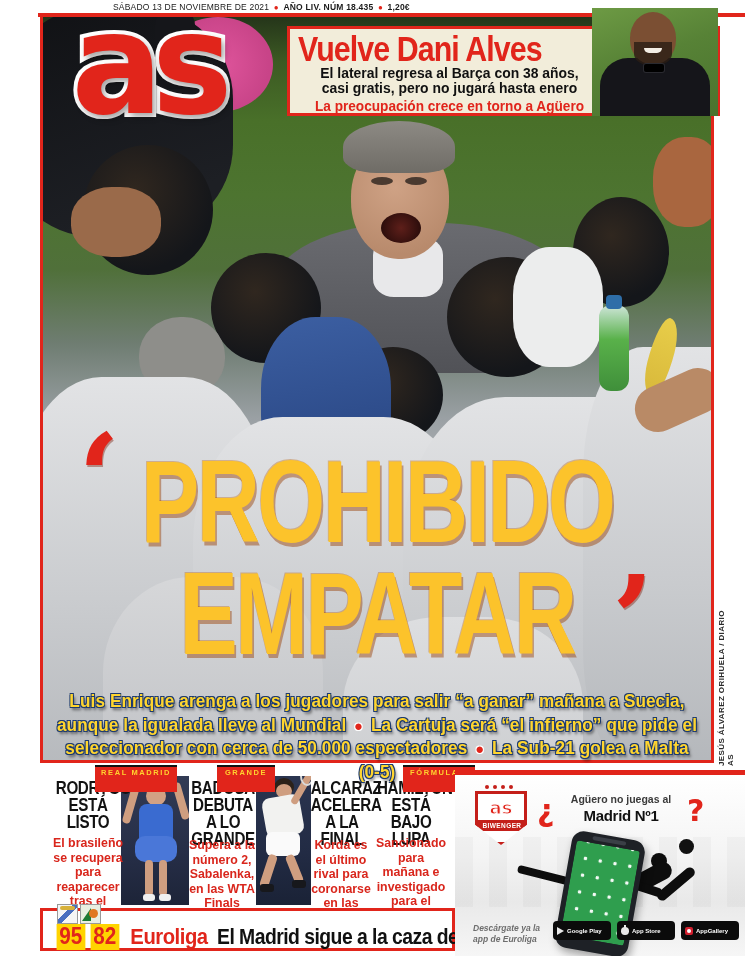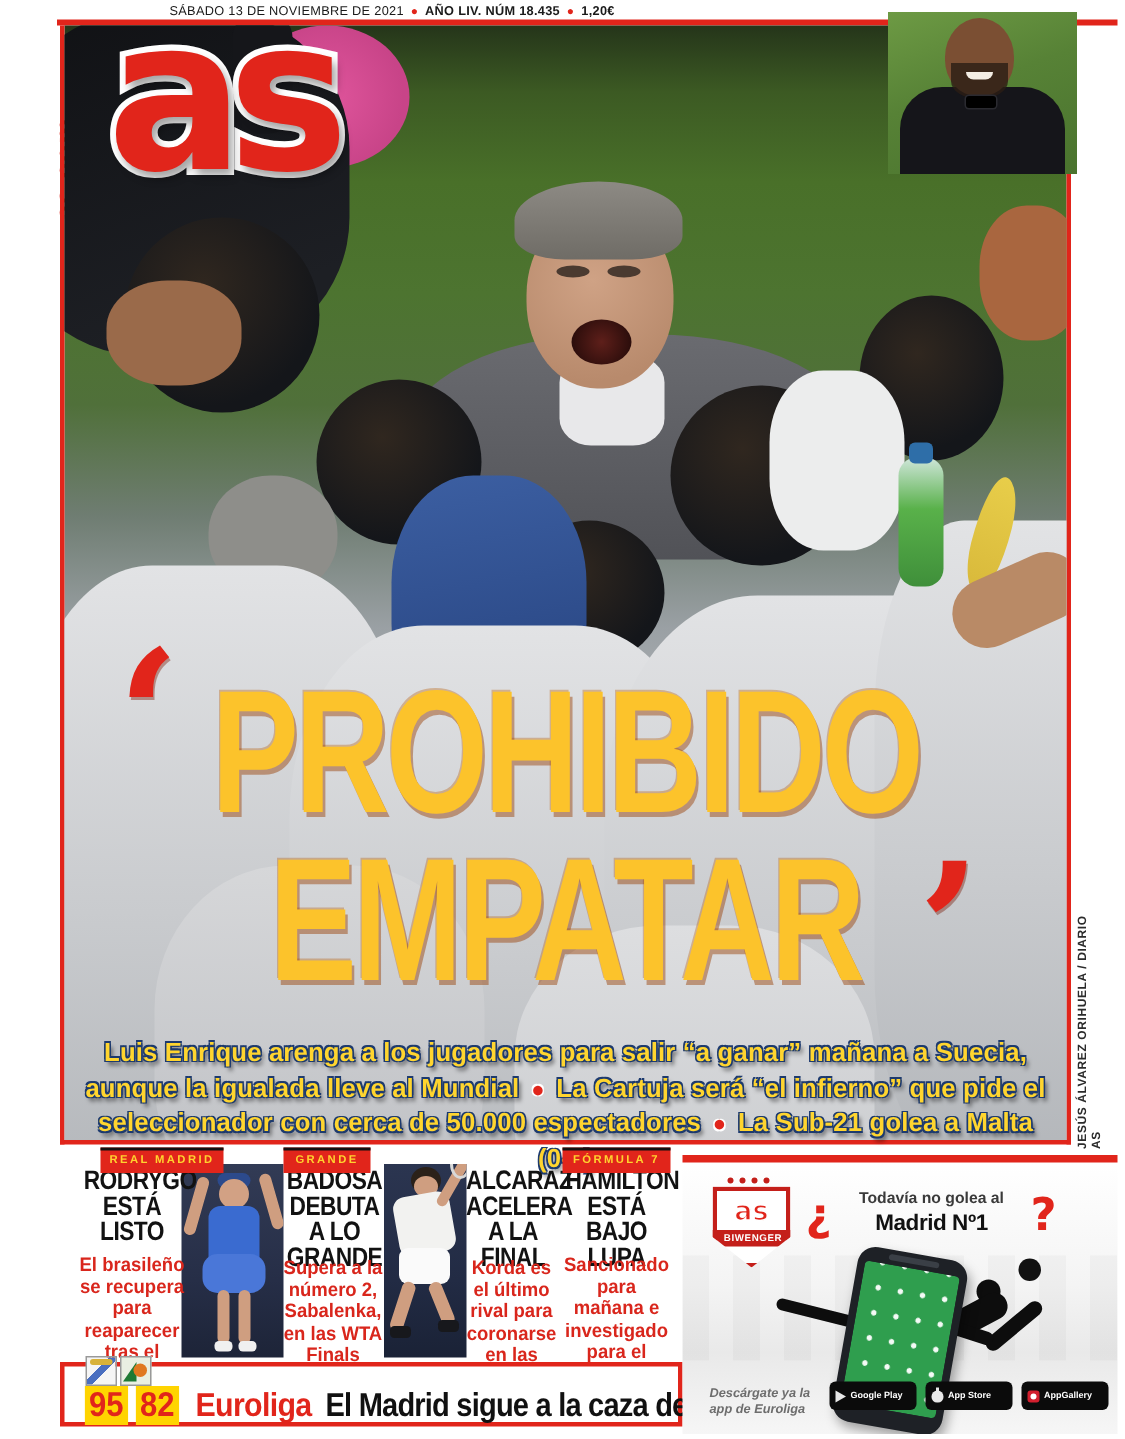--- a/index.html
+++ b/index.html
@@ -48,21 +48,21 @@
 
   
   .deck { position:absolute; left:48px; top:690px; width:658px; z-index:6; text-align:center; font-weight:bold; font-size:17.5px; line-height:1.35; color:#ffd52f; letter-spacing:.1px; transform:scale(.98,1);
     text-shadow:-1px -1px 0 #1d3a6e, 1px -1px 0 #1d3a6e, -1px 1px 0 #1d3a6e, 1px 1px 0 #1d3a6e, 2px 3px 3px rgba(0,0,0,.55); }
   .deck .bullet { color:#e1251b; font-size:15px; text-shadow:-1px -1px 0 #fff, 1px -1px 0 #fff, -1px 1px 0 #fff, 1px 1px 0 #fff; padding:0 3px; }
 
   
   .credit-vert { position:absolute; left:717px; top:598px; height:168px; writing-mode:vertical-rl; transform:rotate(180deg); font-size:8px; font-weight:bold; color:#2b2b2b; letter-spacing:.4px; }
 
   
-  .tag { position:absolute; height:17px; background:#e1251b; border-top:2px solid #111; color:#ffd22e; font-size:7.5px; font-weight:bold; letter-spacing:1.6px; text-align:center; line-height:11px; z-index:9; }
+  .tag { position:absolute; height:27px; background:#e1251b; border-top:2px solid #111; color:#ffd22e; font-size:7.5px; font-weight:bold; letter-spacing:1.6px; text-align:center; line-height:11px; z-index:9;margin-left:28px; }
   .story-h { position:absolute; text-align:center; font-weight:bold; color:#121212; font-size:16.5px; line-height:.95; letter-spacing:-.4px; transform:scale(.92,1.08); transform-origin:center top; z-index:8; }
   .story-b { position:absolute; text-align:center; font-weight:bold; color:#d9261c; font-size:13px; line-height:1.12; transform:scale(.95,1); transform-origin:center top; z-index:8; }
   .mini-photo { position:absolute; top:776px; height:129px; overflow:hidden; z-index:2; }
   .badosa { left:121px; width:68px; background:linear-gradient(180deg,#323b55 0%,#262e47 60%,#1d2438 100%); }
   .alcaraz { left:256px; width:55px; background:linear-gradient(180deg,#2b3550 0%,#222b44 60%,#1a2236 100%); }
 
   
   .score-bar { position:absolute; left:40px; top:908px; width:415px; height:43px; background:#fff; border:3px solid #e1251b; z-index:10; }
   .mini-logo { position:absolute; width:21px; height:20px; top:-7px; border:1px solid #999; }
   .mini-logo.rm { left:14px; background:linear-gradient(135deg,#f5f5f5 40%,#4a6fc0 40%, #4a6fc0 58%, #f5f5f5 58%); }
@@ -169,20 +169,28 @@
 
     <div class="blob" style="left:556px;top:288px;width:30px;height:86px;border-radius:12px;background:linear-gradient(180deg,#cfe6da 0%,#59b14a 40%,#3f8f3a 100%);"></div>
     <div class="blob" style="left:563px;top:278px;width:16px;height:14px;border-radius:4px;background:#2e6ea8;"></div>
     <div class="blob" style="left:606px;top:300px;width:24px;height:80px;border-radius:50% 50% 50% 50%/60% 40% 60% 40%;background:linear-gradient(190deg,#e8ce4a 0%,#d8b83a 100%);transform:rotate(14deg);"></div>
 
     <div class="blob" style="left:590px;top:360px;width:90px;height:46px;border-radius:24px;background:#b98a66;transform:rotate(-24deg);"></div>
   </div>
 
   <div class="logo-as">as</div>
 
+  <div class="alves-box">
+    <div class="alves-h">Vuelve Dani Alves</div>
+    <div class="alves-sub">
+      <span>El lateral regresa al Barça con 38 años,</span><br>
+      <span>casi gratis, pero no jugará hasta enero</span>
+    </div>
+    <div class="alves-kicker">La preocupación crece en torno a Agüero</div>
+  </div>
   <div class="alves-photo">
     <div class="alves-suit"></div>
     <div class="alves-head"></div>
     <div class="alves-beard"></div>
     <div class="alves-smile"></div>
     <div class="alves-bow"></div>
   </div>
 
   <div class="quote open">‘</div>
   <div class="mainline line2"><span class="txt">EMPATAR</span></div>
@@ -258,21 +266,21 @@
         <span></span>
         <span></span>
         <span></span>
         <span></span>
       </div>
     <div class="shield">
       <div class="as">as</div>
       <div class="bw">BIWENGER</div>
     </div>
     <div class="ad-q qo">¿</div>
-    <div class="ad-line1">Todavía no golea al</div>
+    <div class="ad-line1">Agüero no juegas al</div>
     <div class="ad-line2">Madrid Nº1</div>
     <div class="ad-q qc">?</div>
 
     <div class="kicker-player">
       <div class="arm"></div>
       <div class="head"></div>
       <div class="torso"></div>
       <div class="leg1"></div>
       <div class="leg2"></div>
       <div class="ball"></div>

